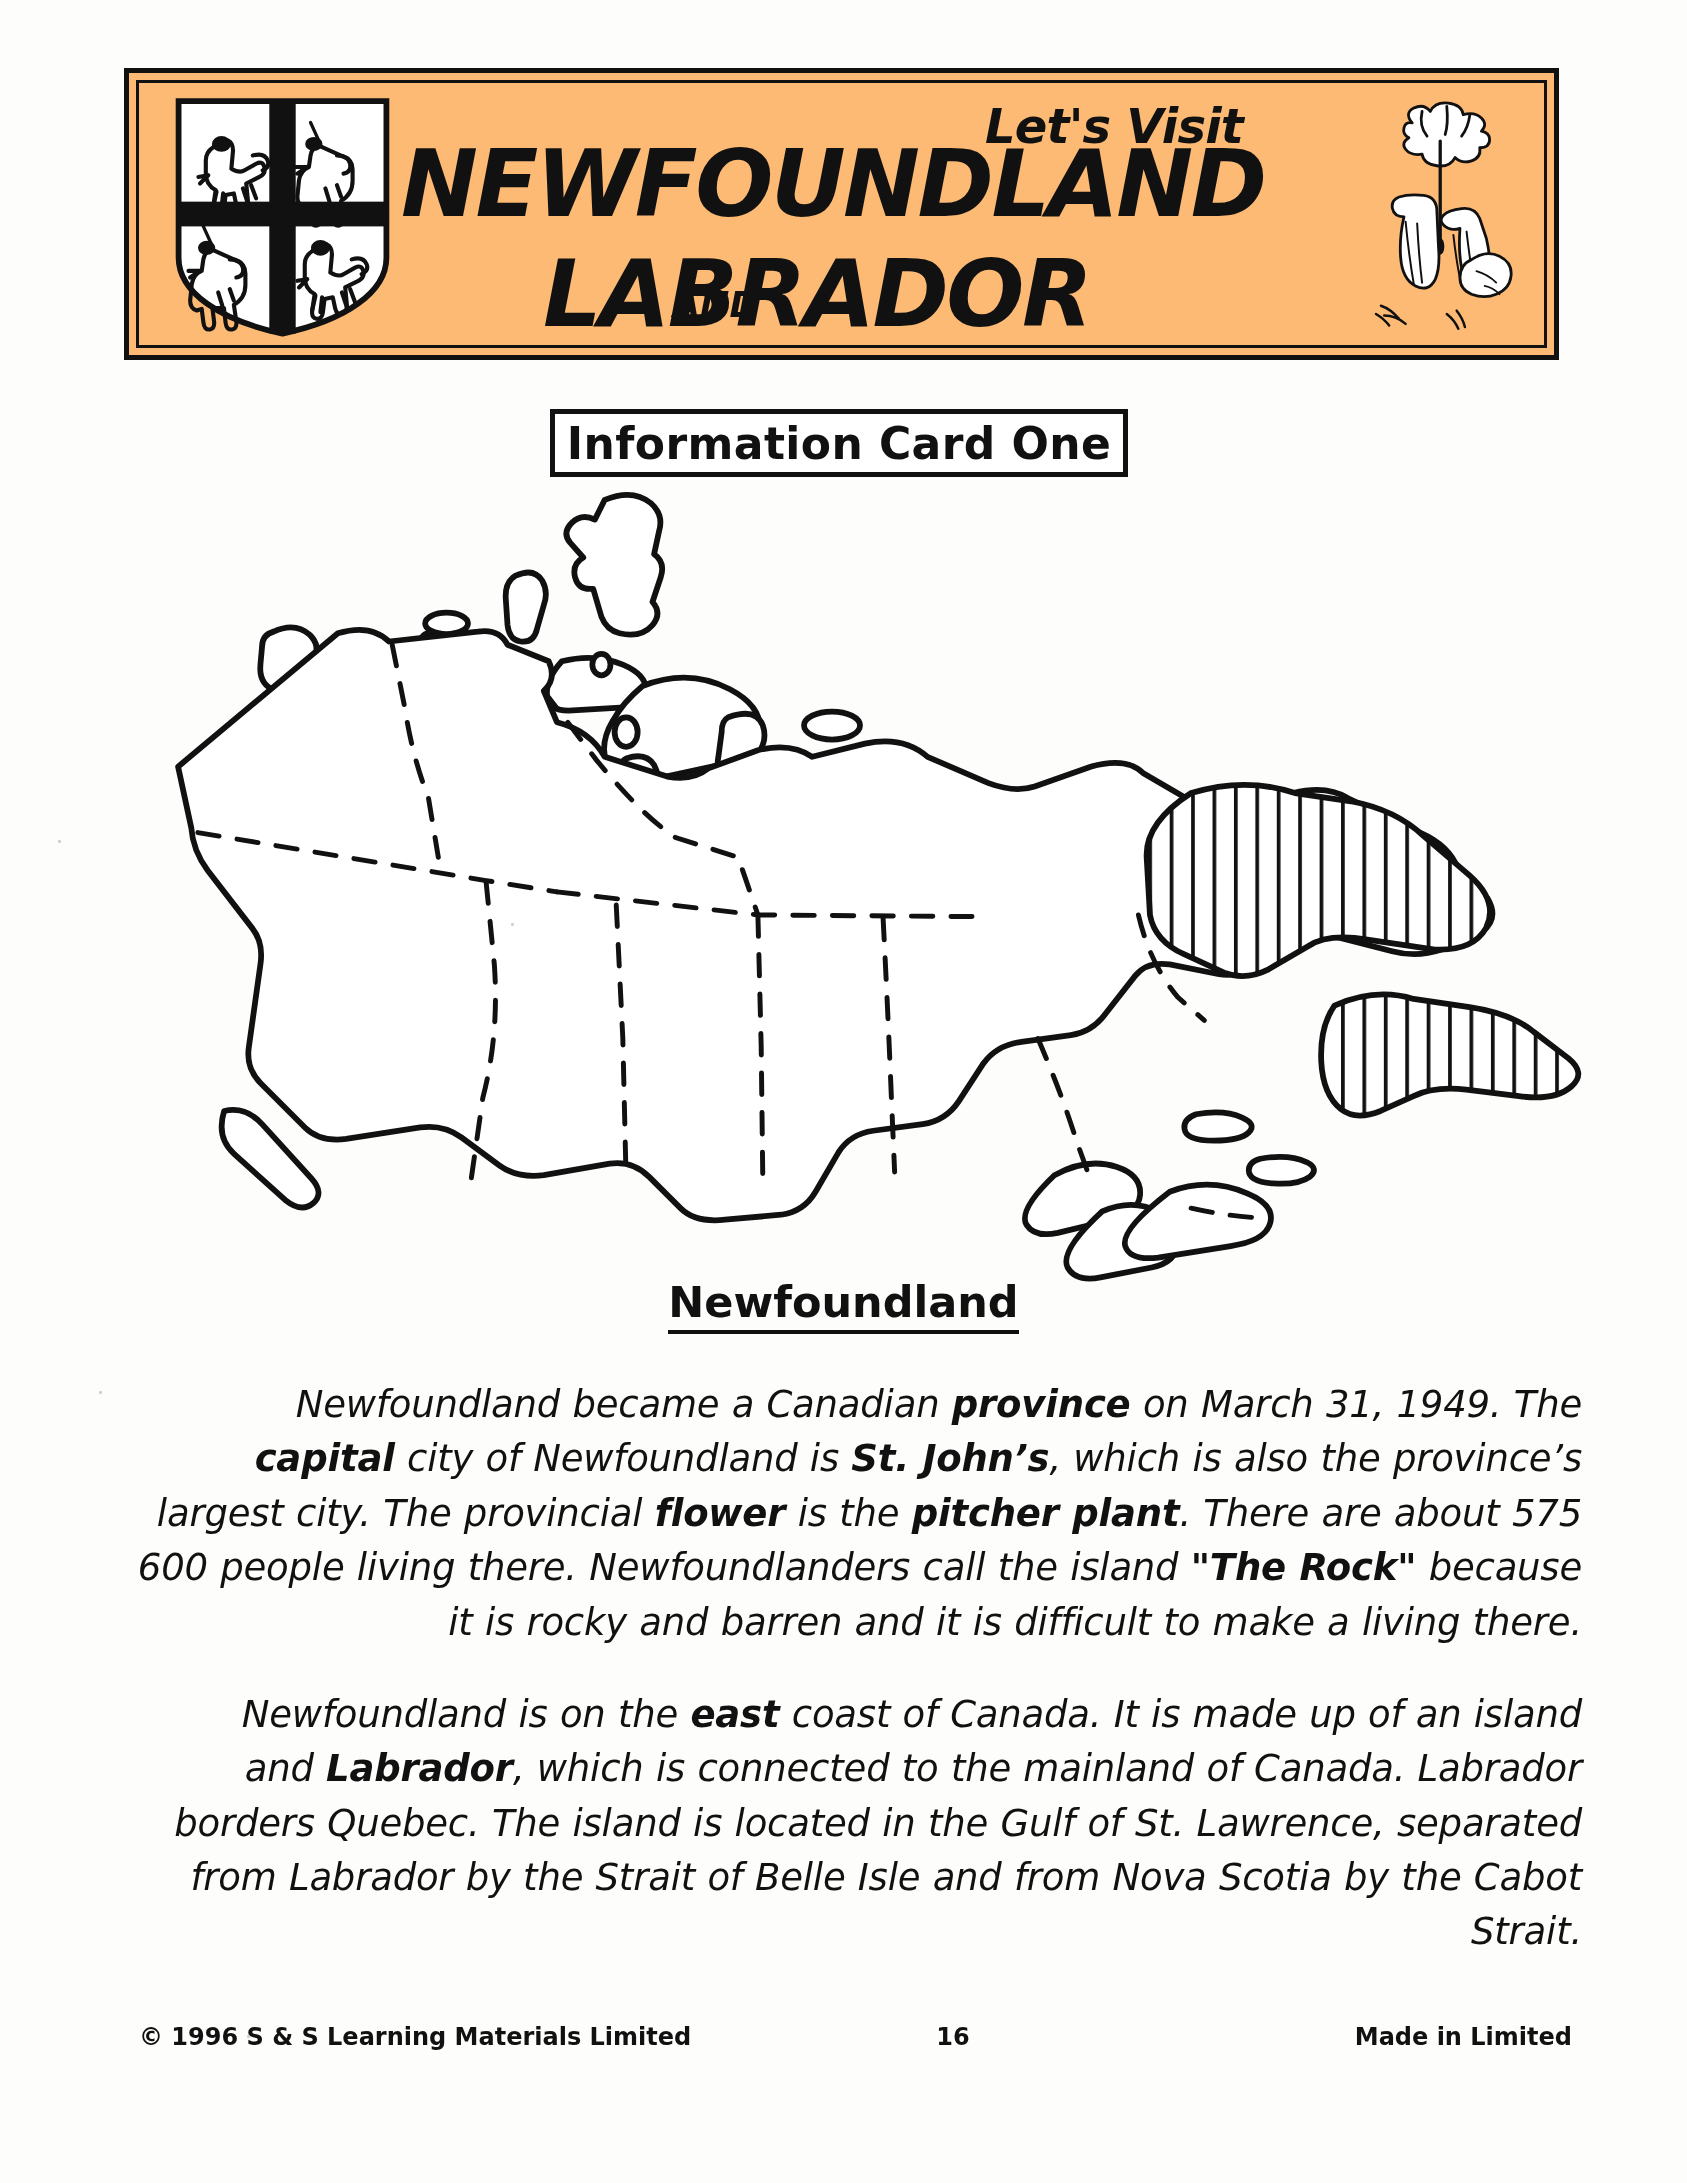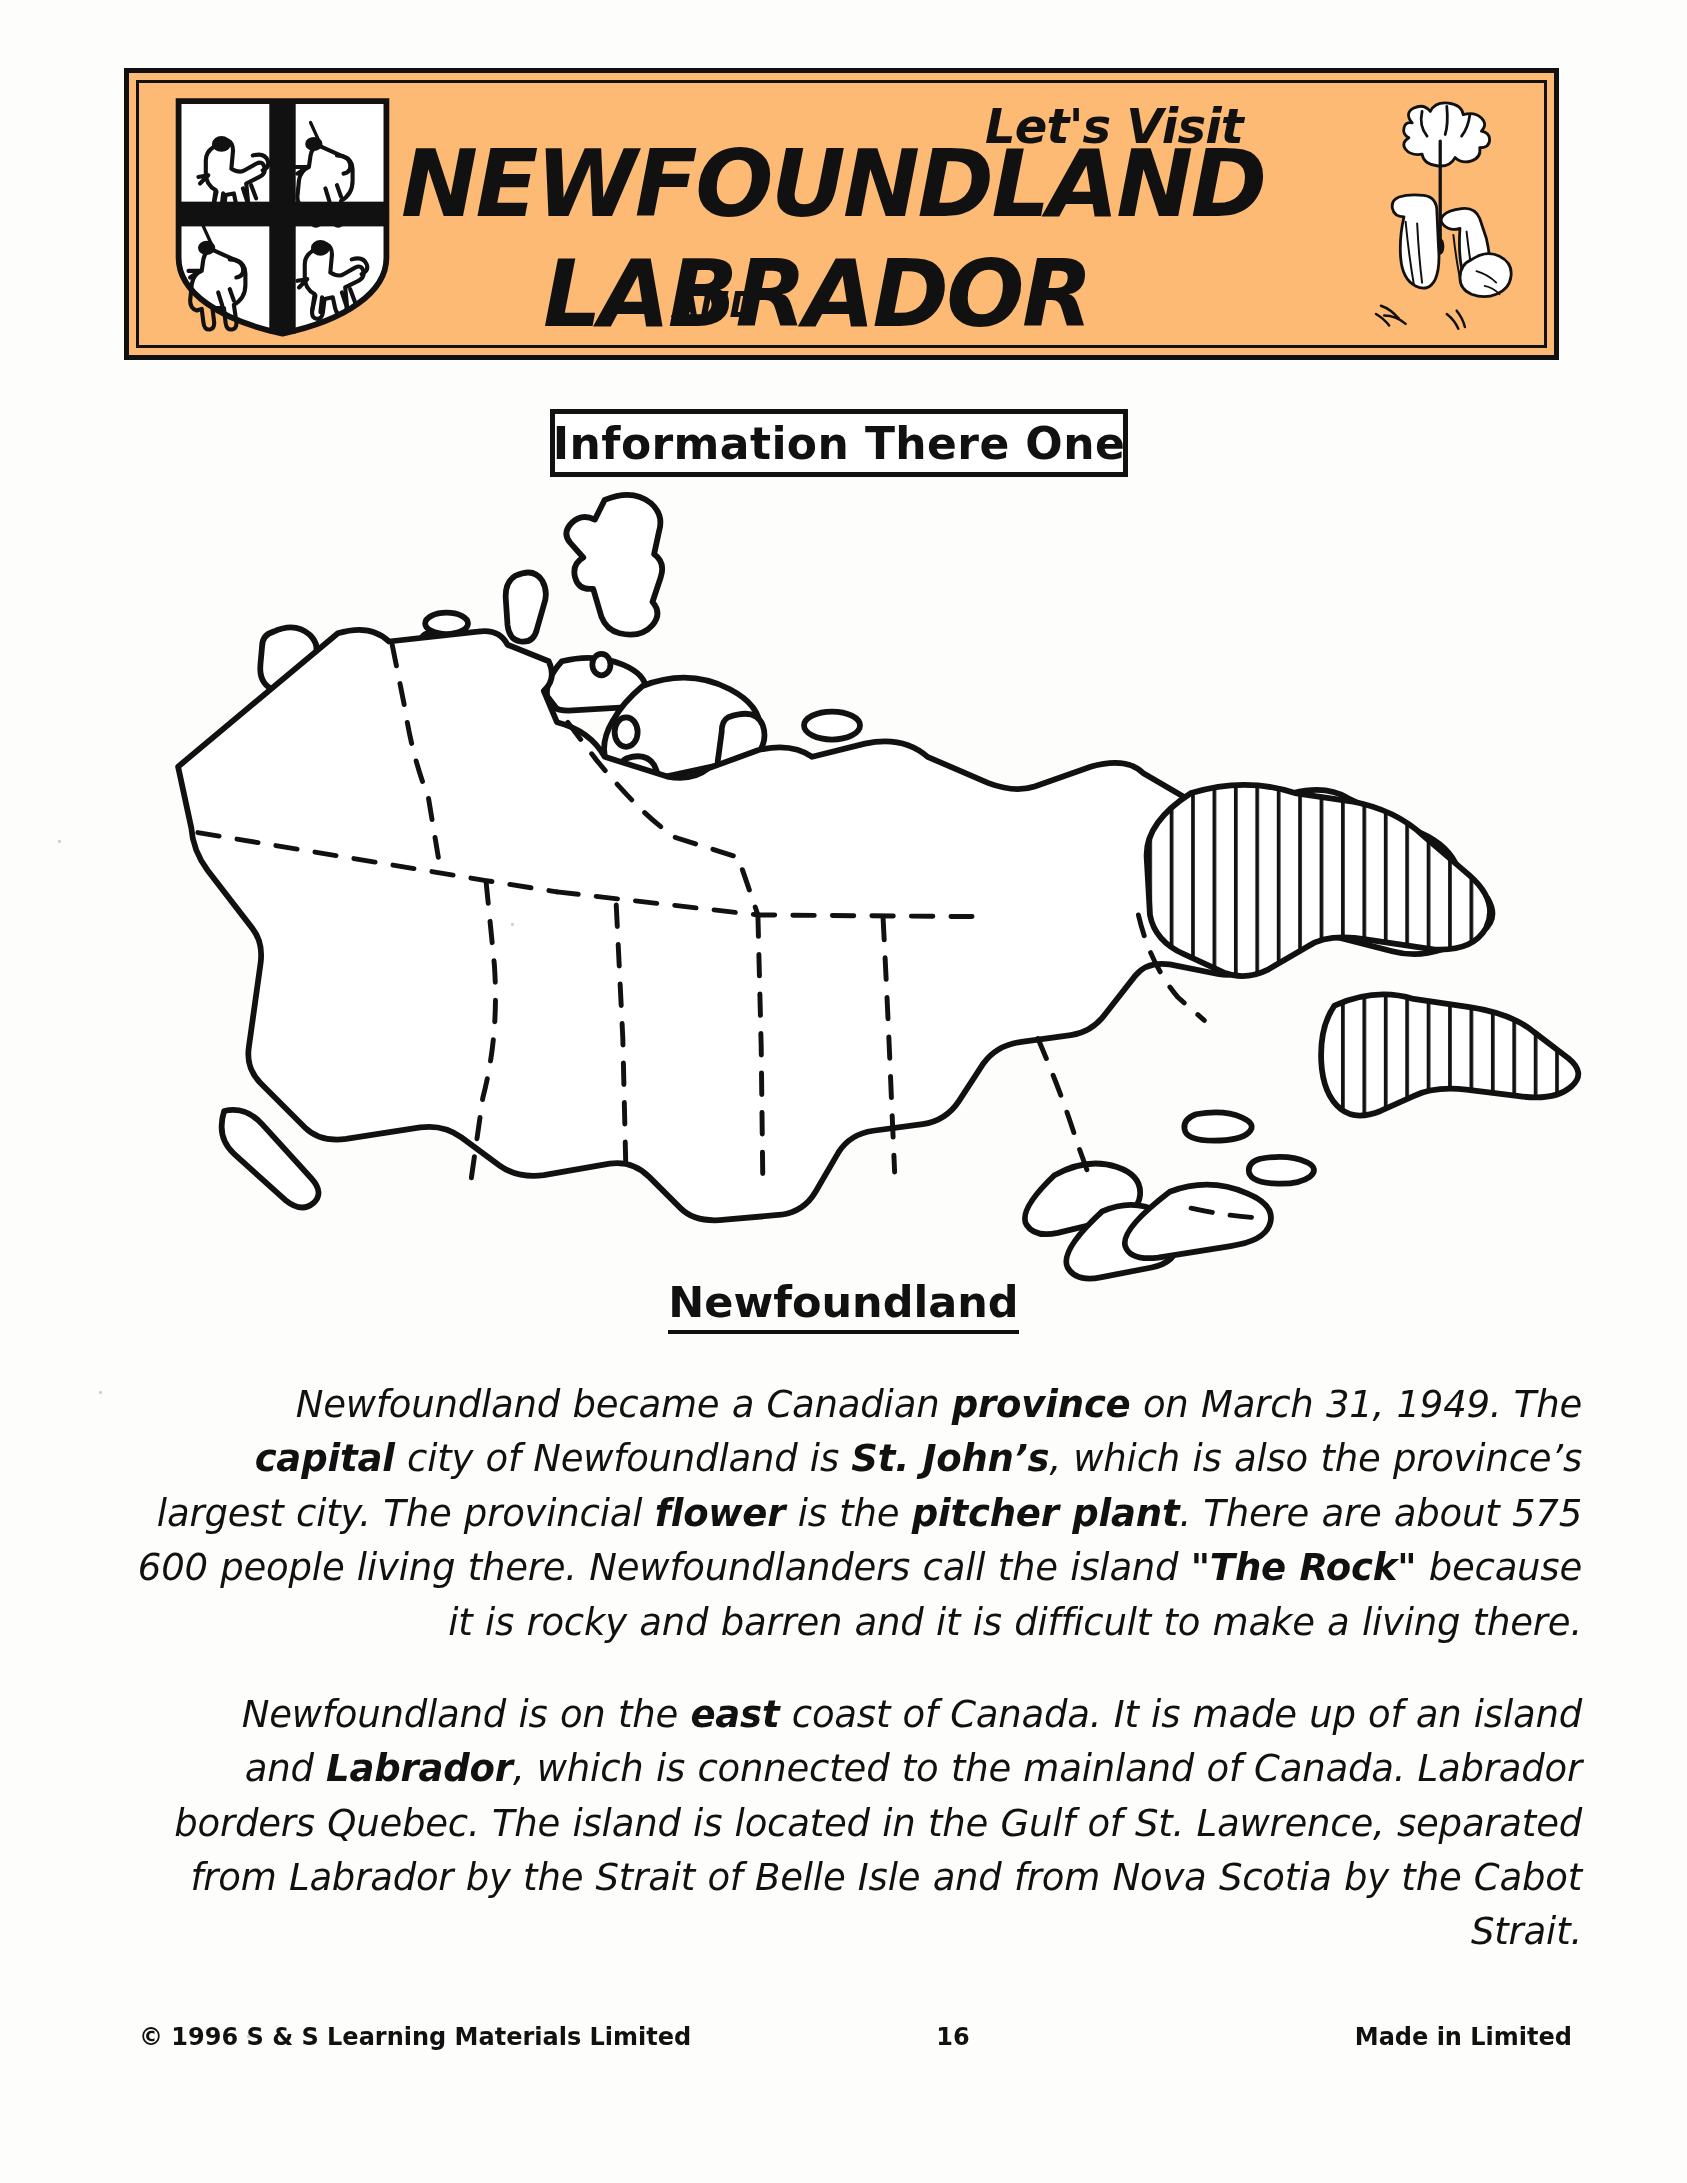--- a/index.html
+++ b/index.html
@@ -286,21 +286,21 @@
           <path d="M150 238 q10 2 18 10" fill="none" stroke-width="2.2"></path>
 
           <path d="M24 262 q12 4 22 16 M28 274 q14 0 26 10 M18 272 q10 6 16 14" fill="none" stroke-width="3"></path>
           <path d="M104 272 q10 8 14 18 M116 268 q8 10 10 20" fill="none" stroke-width="3"></path>
         </g>
       </svg>
     </div>
   </div>
 
   <div class="card-box">
-    <span class="card-box-label">Information There One</span>
+    <span class="card-box-label">Information Card One</span>
   </div>
 
   <div class="map-wrap">
     <svg viewBox="0 0 1820 1000" xmlns="http://www.w3.org/2000/svg">
       <defs>
         <pattern id="hatch" width="26" height="26" patternUnits="userSpaceOnUse">
           <rect width="26" height="26" fill="#fff"></rect>
           <line x1="0" y1="0" x2="0" y2="26" stroke="#111" stroke-width="9"></line>
         </pattern>
       </defs>

